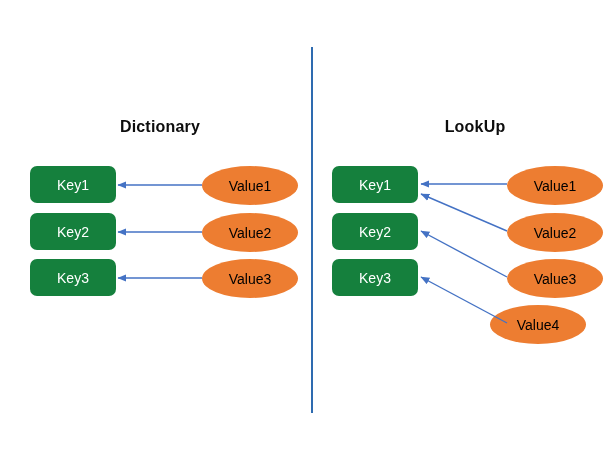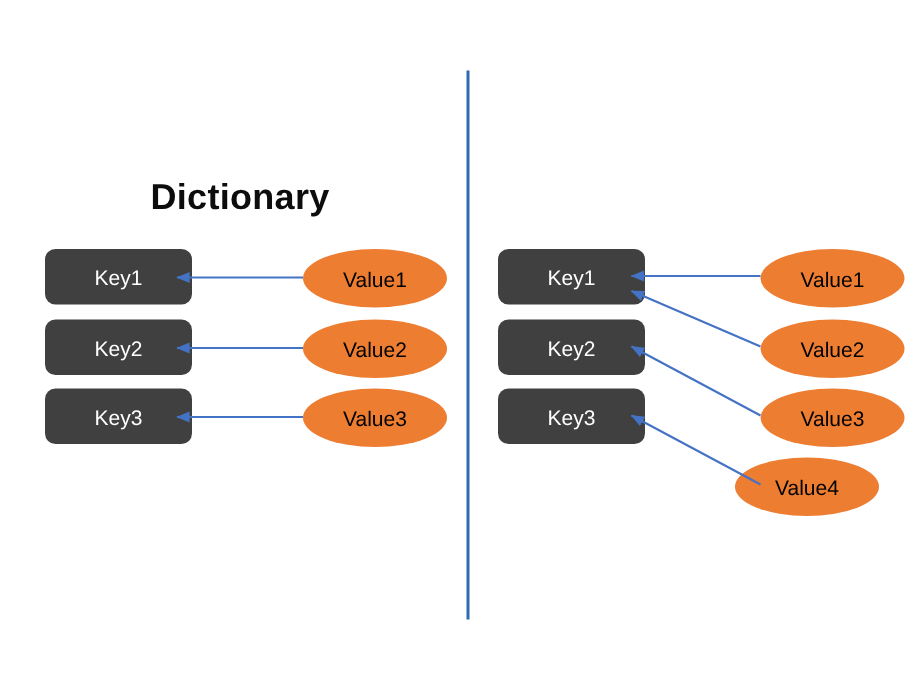--- a/index.html
+++ b/index.html
@@ -10,44 +10,44 @@
   #canvas {
     position: relative;
     width: 615px;
     height: 462px;
     background: #ffffff;
     overflow: hidden;
     font-family: "Liberation Sans", sans-serif;
   }
   .panel-title {
     position: absolute;
-    font-size: 24px;
+    font-size: 16px;
     font-weight: bold;
     color: #0d0d0d;
     text-align: center;
     letter-spacing: 0.2px;
     white-space: nowrap;
   }
   #title-dictionary { left: 55px; top: 118px; width: 210px; }
   #title-lookup     { left: 370px; top: 118px; width: 210px; }
 
   .divider {
     position: absolute;
     left: 311px;
     top: 47px;
     width: 2px;
     height: 366px;
     background: #2e6bb0;
   }
 
   .key-box {
     position: absolute;
-    width: 98px;
+    width: 86px;
     height: 37px;
-    background: #404040;
+    background: #15803d;
     border-radius: 7px;
     color: #ffffff;
     font-size: 14px;
     display: flex;
     align-items: center;
     justify-content: center;
     box-sizing: border-box;
   }
 
   .value-ellipse {
@@ -81,20 +81,21 @@
 </style>
 </head>
 <body>
 
 <div id="canvas">
 
   <div class="divider"></div>
 
   <div class="panel-title" id="title-dictionary">Dictionary</div>
 
+  <div class="panel-title" id="title-lookup">LookUp</div>
 
   <div class="key-box" style="left:30px; top:166px;">Key1</div>
   <div class="key-box" style="left:30px; top:213px;">Key2</div>
   <div class="key-box" style="left:30px; top:259px;">Key3</div>
 
   <div class="value-ellipse" style="left:202px; top:166px;">Value1</div>
   <div class="value-ellipse" style="left:202px; top:213px;">Value2</div>
   <div class="value-ellipse" style="left:202px; top:259px;">Value3</div>
 
   <div class="key-box" style="left:332px; top:166px;">Key1</div>

